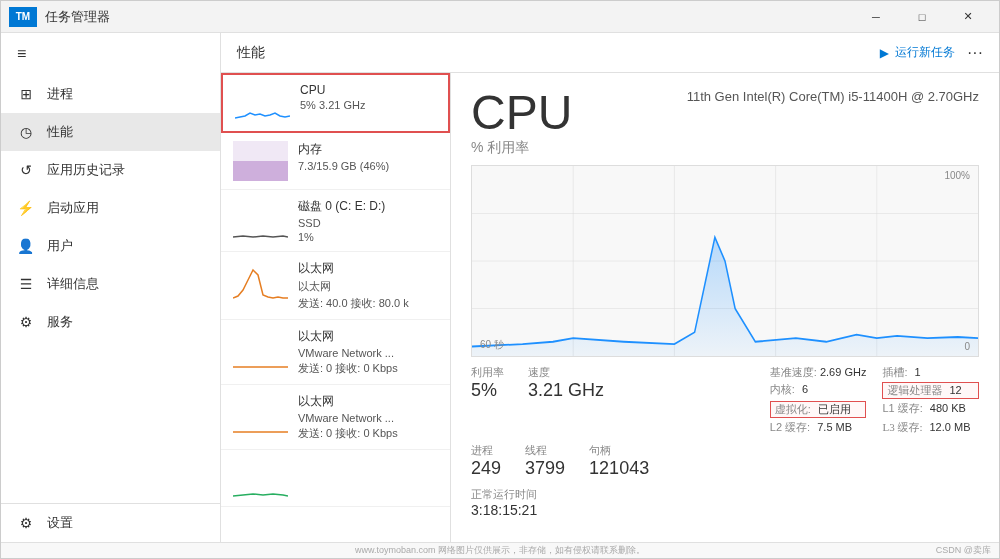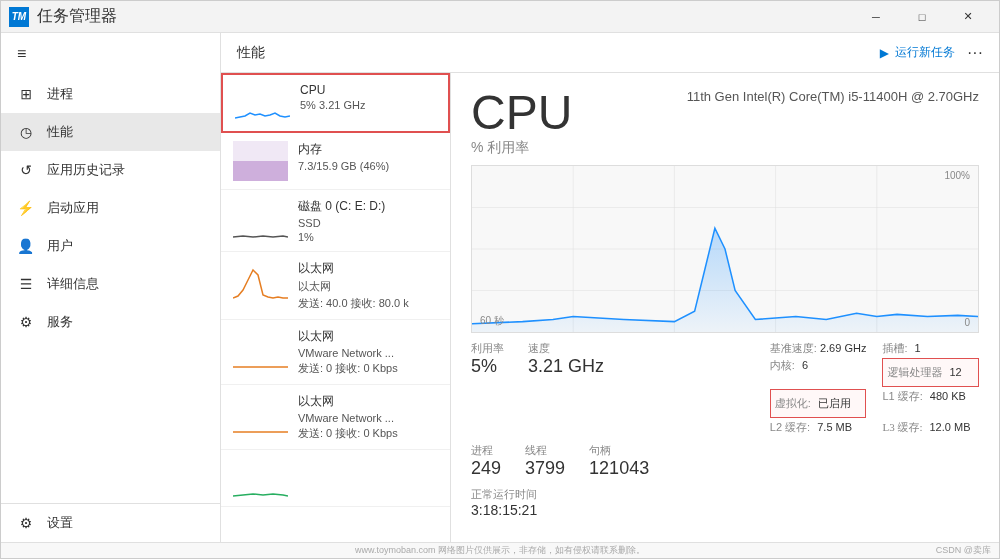--- a/index.html
+++ b/index.html
@@ -22,34 +22,33 @@
     .titlebar {
       height: 32px;
       background: #f3f3f3;
       display: flex;
       align-items: center;
       padding: 0 8px;
       border-bottom: 1px solid #e0e0e0;
       flex-shrink: 0;
     }
     .titlebar-icon {
-      width: 20px;
+      width: 28px;
       height: 20px;
       background: #0078d4;
       margin-right: 8px;
       display: flex;
       align-items: center;
       justify-content: center;
       font-size: 10px;
       color: white;
       font-weight: bold;
-      font-style: italic;
     }
     .titlebar-title {
-      font-size: 16px;
+      font-size: 13px;
       color: #333;
       flex: 1;
     }
     .titlebar-controls {
       display: flex;
       gap: 0;
     }
     .titlebar-btn {
       width: 46px;
       height: 32px;
@@ -265,21 +264,21 @@
     .stat-value {
       font-size: 18px;
       color: #333;
       font-weight: 400;
     }
     .stat-value.small {
       font-size: 14px;
     }
     .highlight-box {
       border: 1px solid #e05050;
-      padding: 6px 4px;
+      padding: 0 4px;
       background: #fff8f8;
     }
   </style>
 </head>
 <body>
 
 <div class="window">
 
   <div class="titlebar">
     <div class="titlebar-icon">

